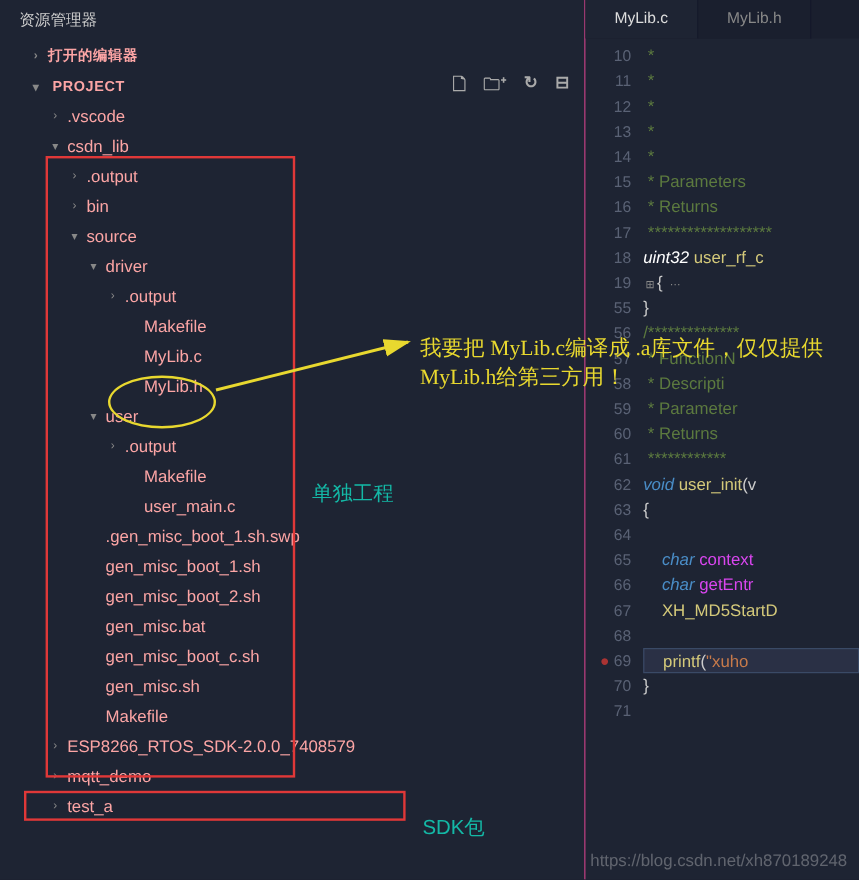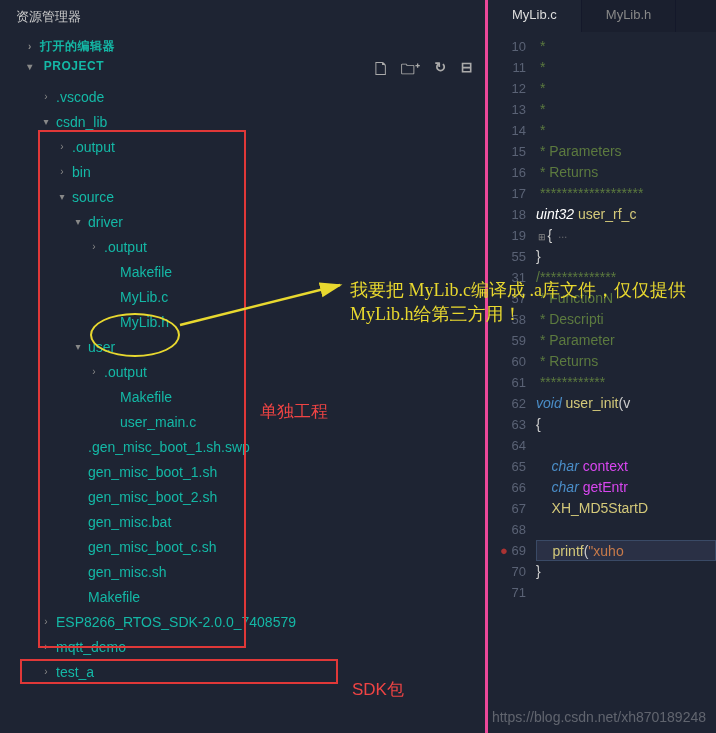--- a/index.html
+++ b/index.html
@@ -1,29 +1,29 @@
 <!DOCTYPE html>
 <html><head>
   <meta charset="utf-8">
   <style>
     * { margin: 0; padding: 0; box-sizing: border-box; font-family: "Segoe UI", "Microsoft YaHei", sans-serif; }
     body { background: #1e2433; color: #cccccc; width: 716px; height: 733px; overflow: hidden; position: relative; }
     
     .container { display: flex; height: 100%; }
     
-    .sidebar { width: 488px; background: #1e2433; border-right: 3px solid #ec4899; display: flex; flex-direction: column; }
+    .sidebar { width: 488px; background: #1e2433; border-right: 1px solid #ec4899; display: flex; flex-direction: column; }
     .sidebar-header { padding: 8px 16px; font-size: 13px; color: #cccccc; display: flex; align-items: center; }
     
     .tree { flex: 1; overflow: auto; font-size: 14px; }
     .tree-item { display: flex; align-items: center; height: 25px; cursor: pointer; white-space: nowrap; }
     .tree-item .chevron { width: 12px; font-size: 10px; color: #888; margin-right: 4px; display: inline-block; text-align: center; }
     .tree-item.section { font-weight: bold; font-size: 12px; letter-spacing: 0.5px; }
-    .tree-item .label { color: #14b8a6; }
-    
-    .project-header { display: flex; align-items: flex-start; justify-content: space-between; padding-right: 12px; }
+    .tree-item .label { color: #fca5a5; }
+    
+    .project-header { display: flex; align-items: center; justify-content: space-between; padding-right: 12px; }
     .project-actions { display: flex; gap: 14px; }
     .project-actions span { font-size: 14px; color: #aaa; cursor: pointer; }
     
     .indent-1 { padding-left: 24px; }
     .indent-2 { padding-left: 40px; }
     .indent-3 { padding-left: 56px; }
     .indent-4 { padding-left: 72px; }
     .indent-5 { padding-left: 88px; }
     .indent-6 { padding-left: 104px; }
     
@@ -56,21 +56,21 @@
     .box1 { left: 38px; top: 130px; width: 208px; height: 518px; }
     .box2 { left: 20px; top: 659px; width: 318px; height: 25px; }
     
     .yellow-ellipse { border: 2px solid #e8d82f; border-radius: 50%; }
     .ellipse1 { left: 90px; top: 313px; width: 90px; height: 44px; }
     
     .arrow-svg { left: 160px; top: 240px; width: 200px; height: 100px; }
     
     .ann-text { font-size: 18px; color: #e8d82f; font-family: "Microsoft YaHei"; }
     .ann-text1 { left: 350px; top: 278px; width: 370px; }
-    .ann-red-text { font-size: 17px; color: #ef4444; }
+    .ann-red-text { font-size: 17px; color: #14b8a6; }
     .ann-text2 { left: 260px; top: 400px; }
     .ann-text3 { left: 352px; top: 678px; }
     
     .watermark { position: absolute; right: 10px; bottom: 8px; color: rgba(220,220,220,0.35); font-size: 14px; font-family: sans-serif; }
   </style>
 </head>
 <body>
 
 <div class="container">
   <div class="sidebar">
@@ -208,21 +208,21 @@
           <div class="ln">11</div>
           <div class="ln">12</div>
           <div class="ln">13</div>
           <div class="ln">14</div>
           <div class="ln">15</div>
           <div class="ln">16</div>
           <div class="ln">17</div>
           <div class="ln">18</div>
           <div class="ln">19</div>
           <div class="ln">55</div>
-          <div class="ln">31</div>
+          <div class="ln">56</div>
           <div class="ln">57</div>
           <div class="ln">58</div>
           <div class="ln">59</div>
           <div class="ln">60</div>
           <div class="ln">61</div>
           <div class="ln">62</div>
           <div class="ln">63</div>
           <div class="ln">64</div>
           <div class="ln">65</div>
           <div class="ln">66</div>

